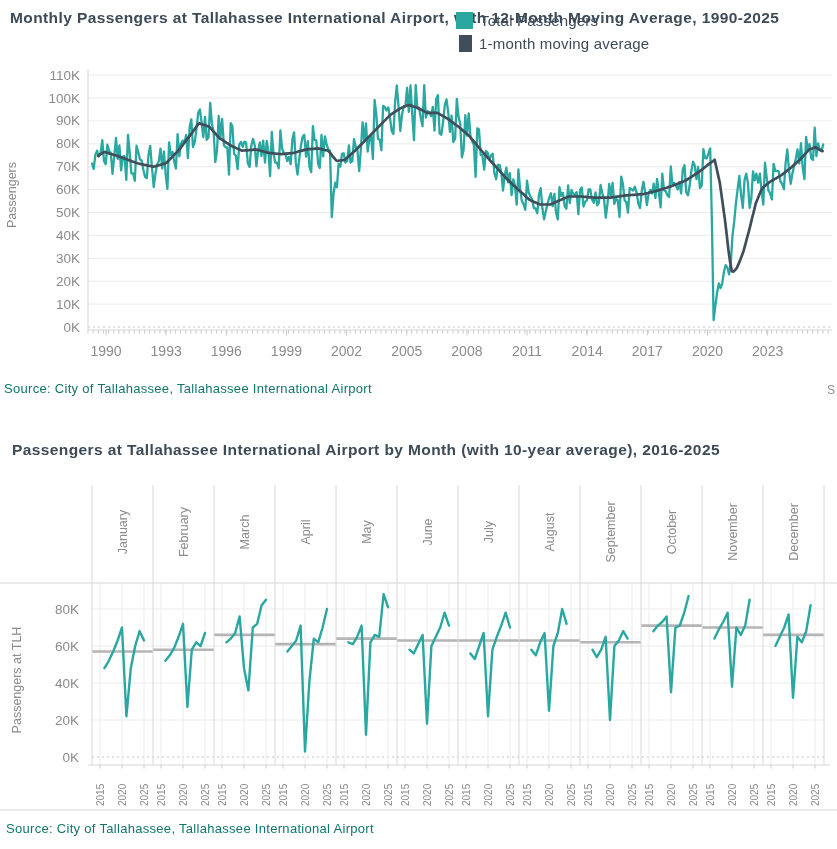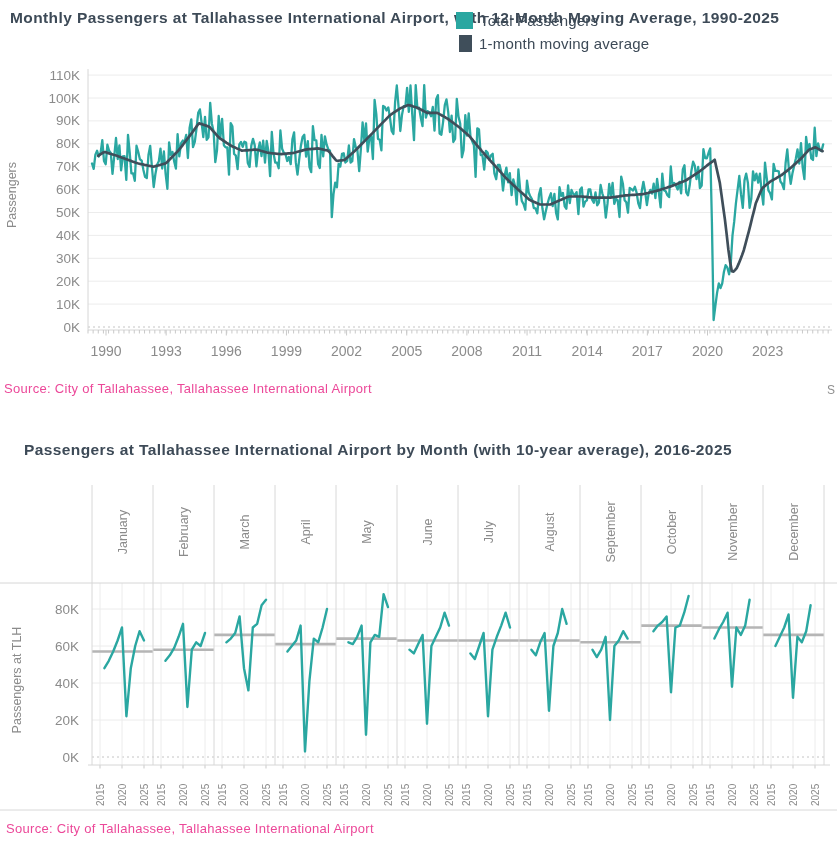--- a/index.html
+++ b/index.html
@@ -2,22 +2,22 @@
 <html><head>
 <meta charset="utf-8">
 <style>
   html,body{margin:0;padding:0;background:#fff;}
   .stage{position:relative;width:837px;height:849px;background:#ffffff;overflow:hidden;
          font-family:"Liberation Sans",sans-serif;}
   #charts-svg{position:absolute;left:0;top:0;}
   .chart-title{position:absolute;font-size:15.5px;font-weight:700;color:#3d4a57;
                letter-spacing:0.4px;white-space:nowrap;}
   .t1{left:10px;top:9px;}
-  .t2{left:24px;top:441px;}
-  .source{position:absolute;font-size:13px;color:#ec4899;letter-spacing:0.3px;white-space:nowrap;}
+  .t2{left:12px;top:441px;}
+  .source{position:absolute;font-size:13px;color:#0f766e;letter-spacing:0.3px;white-space:nowrap;}
   .s1{left:4px;top:381px;}
   .s2{left:6px;top:821px;}
   .legend{position:absolute;left:456px;top:12px;}
   .legend-row{display:flex;align-items:center;margin-bottom:6px;}
   .swatch{display:inline-block;margin-right:7px;}
   .swatch.teal{width:17px;height:17px;background:#2aa7a1;}
   .swatch.dark{width:13px;height:17px;background:#3f4e5a;margin-left:3px;}
   .legend-label{font-size:15px;color:#3d4a57;letter-spacing:0.2px;white-space:nowrap;}
   .stray{position:absolute;left:827px;top:383px;font-size:12px;color:#8f8f8f;}
 </style>

